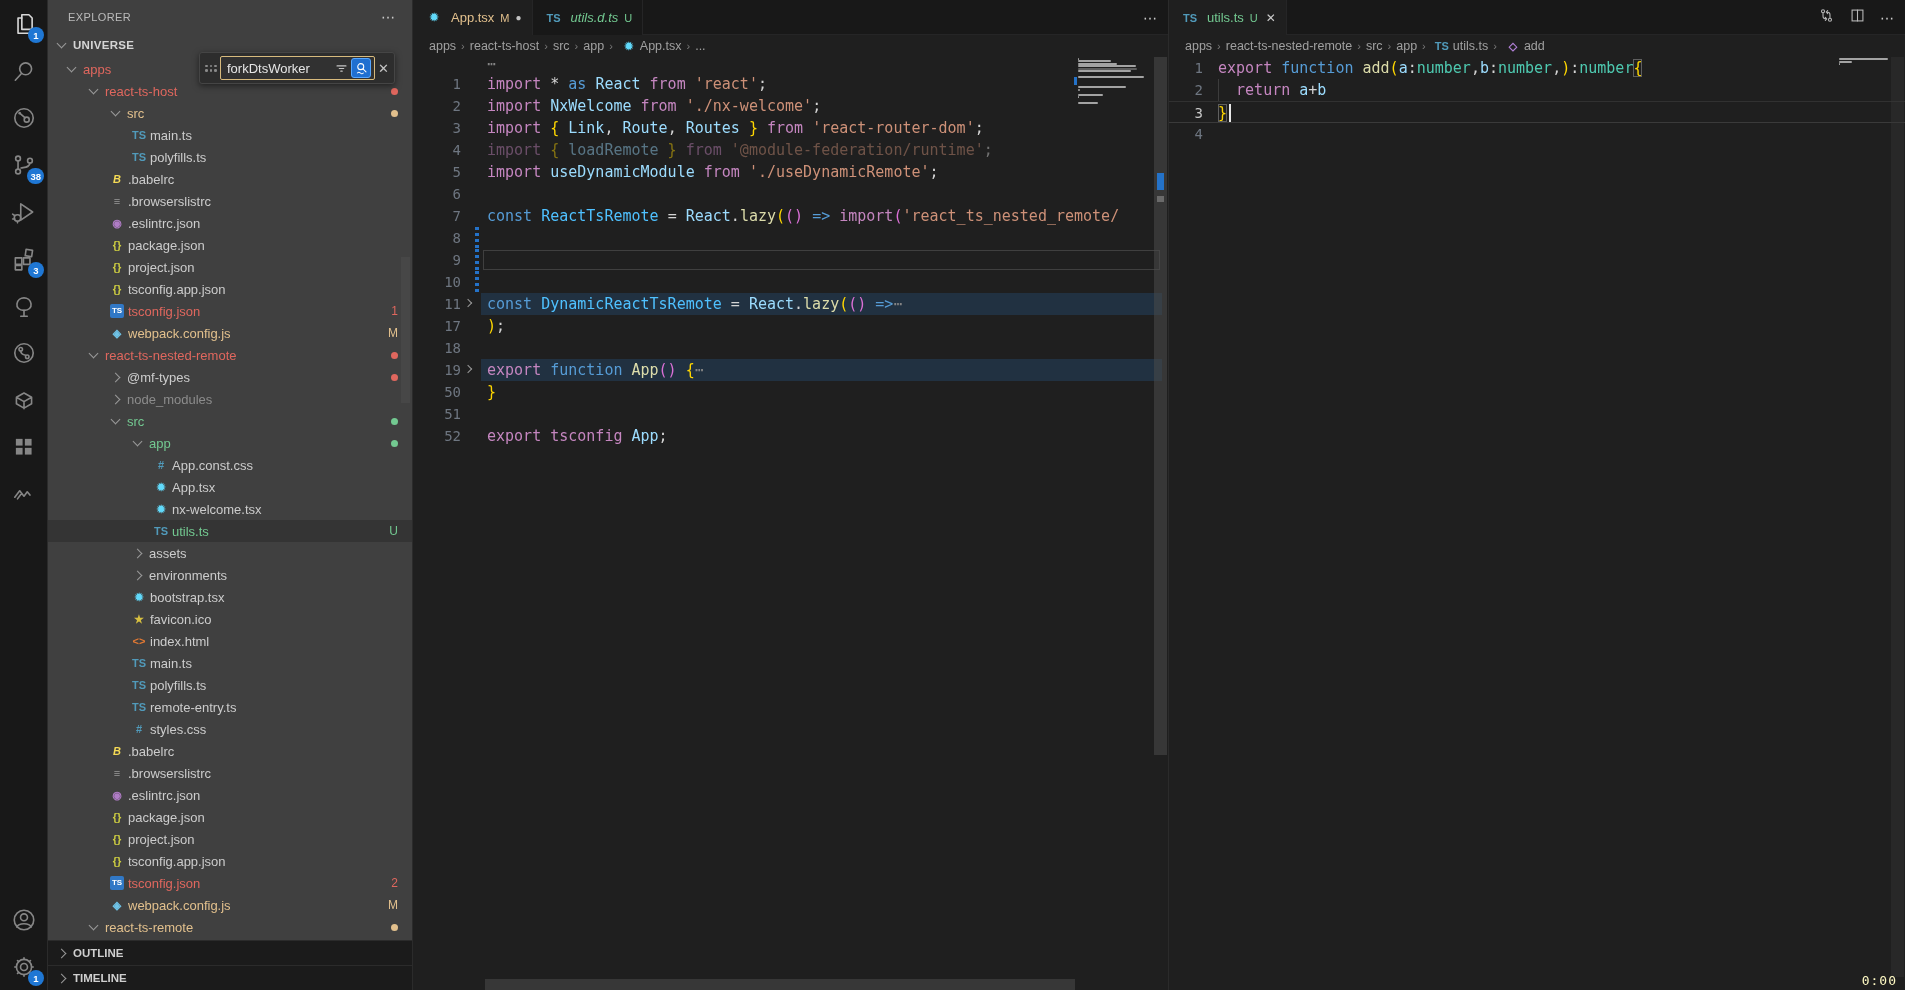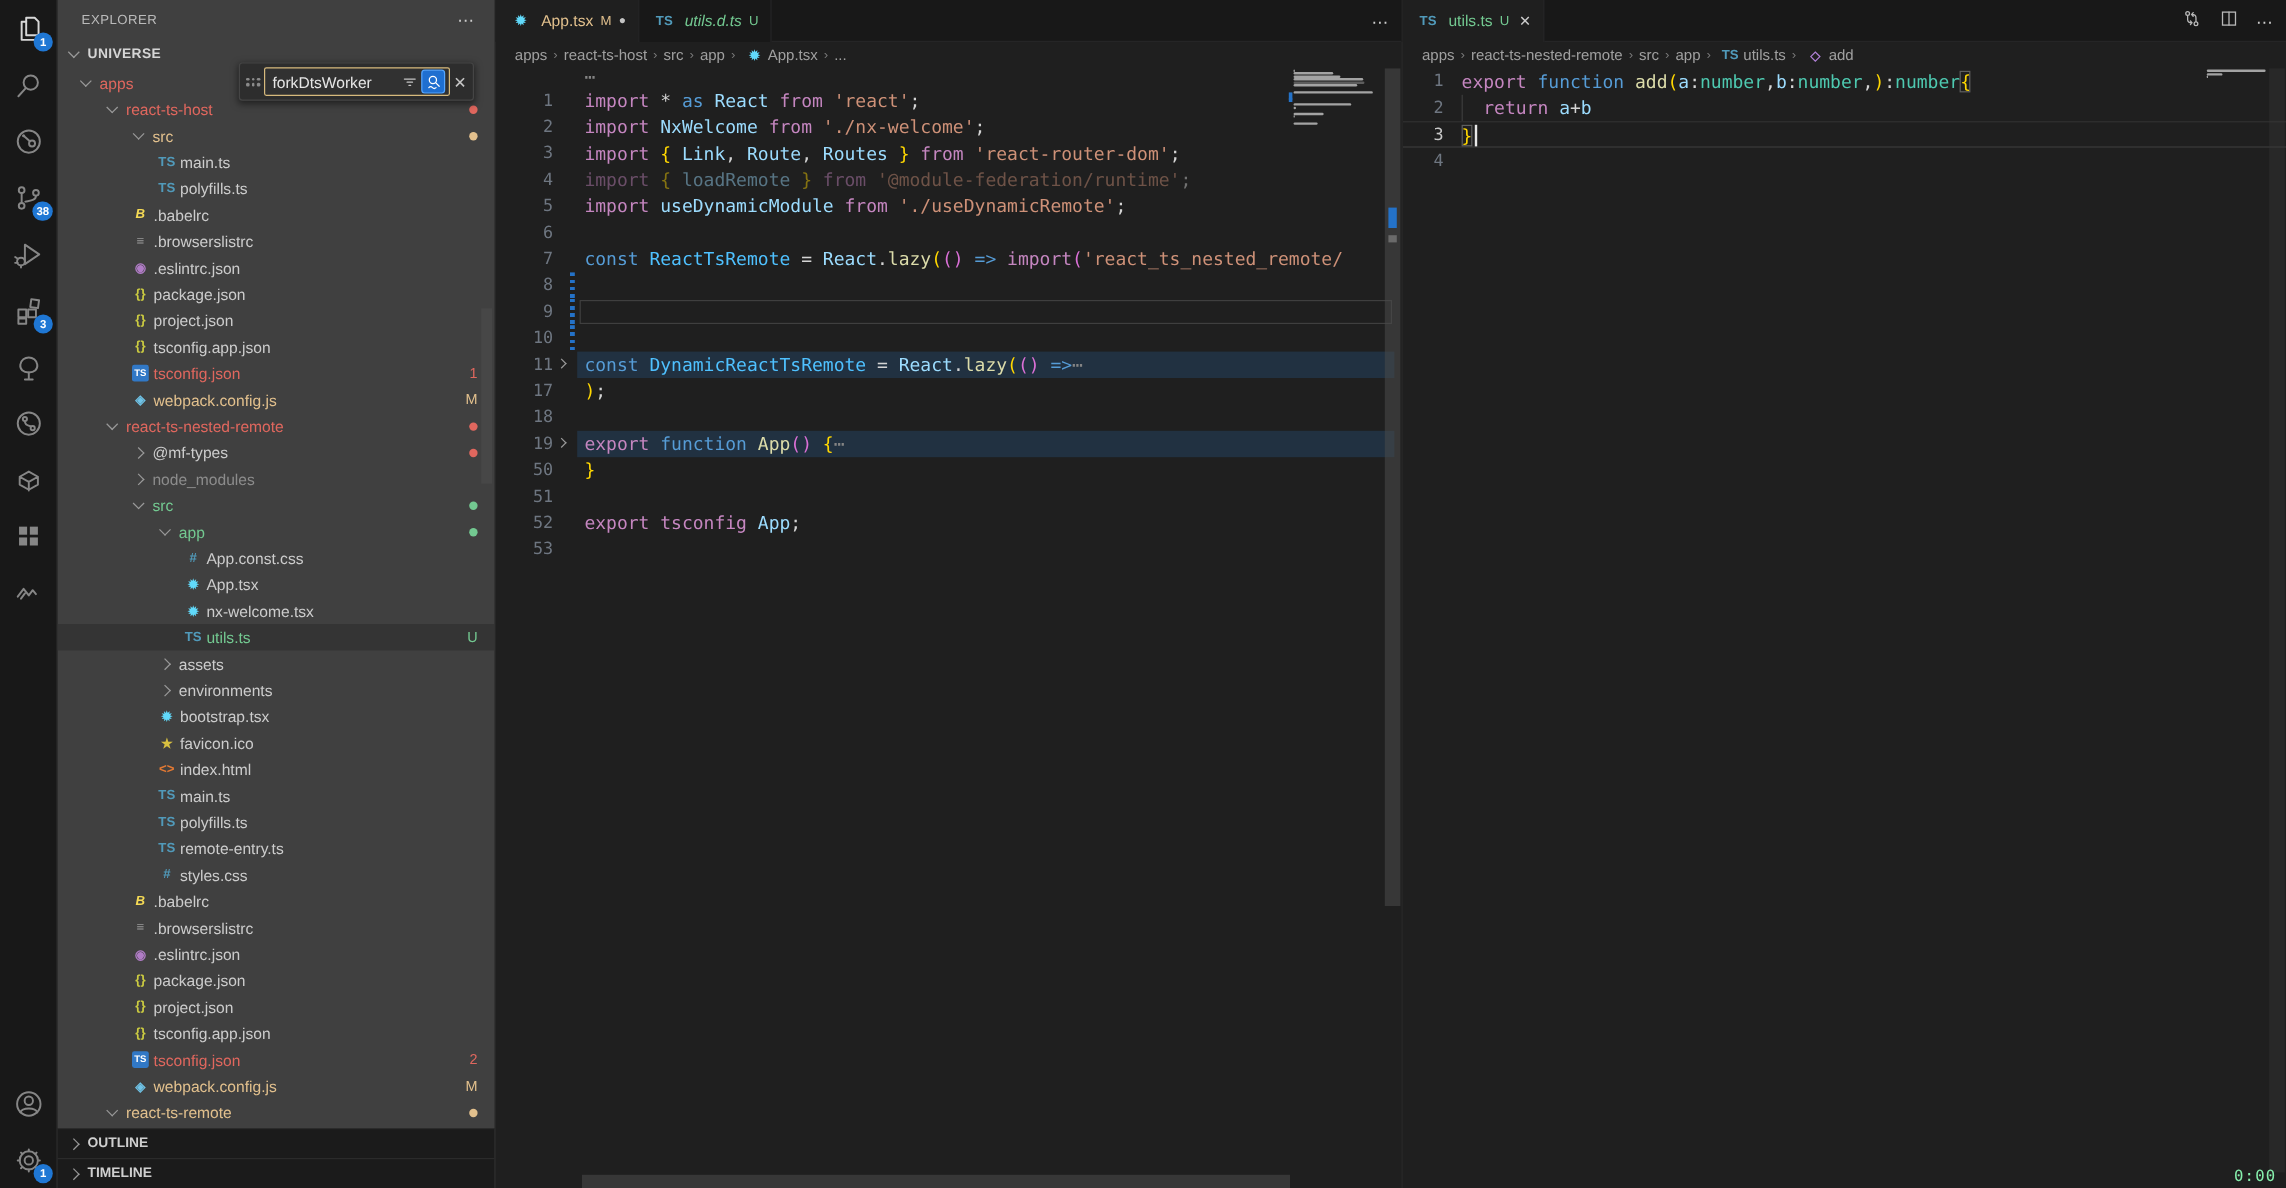--- a/index.html
+++ b/index.html
@@ -102,21 +102,21 @@
   .minimap { position:absolute; top:57px; } 
   #egleft .minimap { left:663px; width:72px; }
   #egright .minimap { left:668px; width:62px; }
   .mm-bar { position:absolute; height:2px; border-radius:1px; opacity:.85; }
   .mm-mark { position:absolute; left:-2px; width:3px; background:#2472c8; }
   #vscroll-l { position:absolute; right:1px; top:57px; width:13px; height:698px; background:#4a4a4a; opacity:.55; }
   #ovr-mark { position:absolute; right:4px; top:173px; width:7px; height:17px; background:#2472c8; }
   #ovr-mark2 { position:absolute; right:4px; top:196px; width:7px; height:6px; background:#6a6a6a; }
   #hscroll-l { position:absolute; left:72px; bottom:0; width:590px; height:11px; background:#4a4a4a; opacity:.55; }
   #vscroll-r { position:absolute; right:1px; top:57px; width:13px; height:920px; background:#383838; opacity:.4; }
-  #rec-timer { position:absolute; right:8px; bottom:2px; color:#86efac; font-size:13px; letter-spacing:1px;
+  #rec-timer { position:absolute; right:8px; bottom:2px; color:#fef9c3; font-size:13px; letter-spacing:1px;
     font-family:"DejaVu Sans Mono",monospace; z-index:30; }
 </style>
 </head>
 <body>
 
 <div id="workbench">
 
   <nav id="activitybar">
     <div class="icons-top">
         <div class="ab-item active">
@@ -509,21 +509,20 @@
         <div class="cl"><span class="ln">8</span><span class="gmark"></span><span class="codetext"></span></div>
         <div class="cl boxed"><span class="ln">9</span><span class="gmark"></span><span class="codetext"></span></div>
         <div class="cl"><span class="ln">10</span><span class="gmark"></span><span class="codetext"></span></div>
         <div class="cl hl"><span class="ln">11</span><span class="foldchev"></span><span class="codetext"><span class="tk-kw2">const </span><span class="tk-const">DynamicReactTsRemote </span><span class="tk-pl">= </span><span class="tk-var">React</span><span class="tk-pl">.</span><span class="tk-fn">lazy</span><span class="tk-b1">(</span><span class="tk-b2">()</span><span class="tk-pl"> </span><span class="tk-kw2">=&gt;</span><span class="tk-dim">⋯</span></span></div>
         <div class="cl"><span class="ln">17</span><span class="codetext"><span class="tk-b1">)</span><span class="tk-pl">;</span></span></div>
         <div class="cl"><span class="ln">18</span><span class="codetext"></span></div>
         <div class="cl hl"><span class="ln">19</span><span class="foldchev"></span><span class="codetext"><span class="tk-kw">export </span><span class="tk-kw2">function </span><span class="tk-fn">App</span><span class="tk-b2">()</span><span class="tk-pl"> </span><span class="tk-b1">{</span><span class="tk-dim">⋯</span></span></div>
         <div class="cl"><span class="ln">50</span><span class="codetext"><span class="tk-b1">}</span></span></div>
         <div class="cl"><span class="ln">51</span><span class="codetext"></span></div>
         <div class="cl"><span class="ln">52</span><span class="codetext"><span class="tk-kw">export </span><span class="tk-kw">tsconfig </span><span class="tk-var">App</span><span class="tk-pl">;</span></span></div>
-        <div class="cl"><span class="ln">53</span><span class="codetext"></span></div>
       </div>
     <div class="minimap">
         <span class="mm-bar" style="top: 1px; left: 2px; width: 1.05px; background: rgb(187, 187, 187);"></span>
         <span class="mm-bar" style="top: 3px; left: 2px; width: 32.55px; background: rgb(187, 187, 187);"></span>
         <span class="mm-bar" style="top: 5.6px; left: 2px; width: 38.85px; background: rgb(187, 187, 187);"></span>
         <span class="mm-bar" style="top: 8.2px; left: 2px; width: 57.75px; background: rgb(187, 187, 187);"></span>
         <span class="mm-bar" style="top: 10.8px; left: 2px; width: 58.8px; background: rgb(187, 187, 187); opacity: 0.4;"></span>
         <span class="mm-bar" style="top: 13.4px; left: 2px; width: 52.5px; background: rgb(187, 187, 187);"></span>
         <span class="mm-bar" style="top: 18.6px; left: 2px; width: 66px; background: rgb(187, 187, 187);"></span>
         <span class="mm-mark" style="top: 20.2px; height: 3px;"></span>

